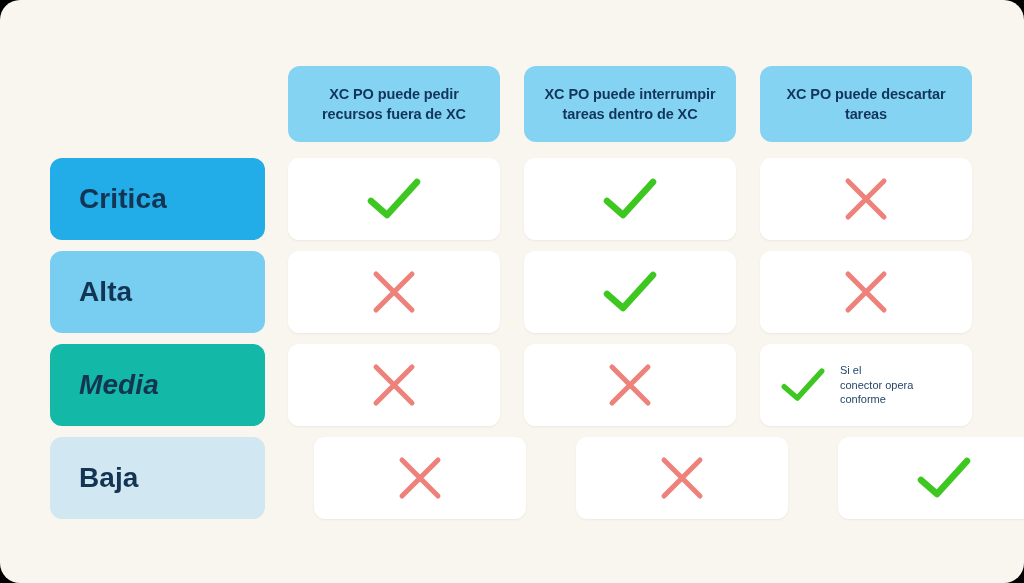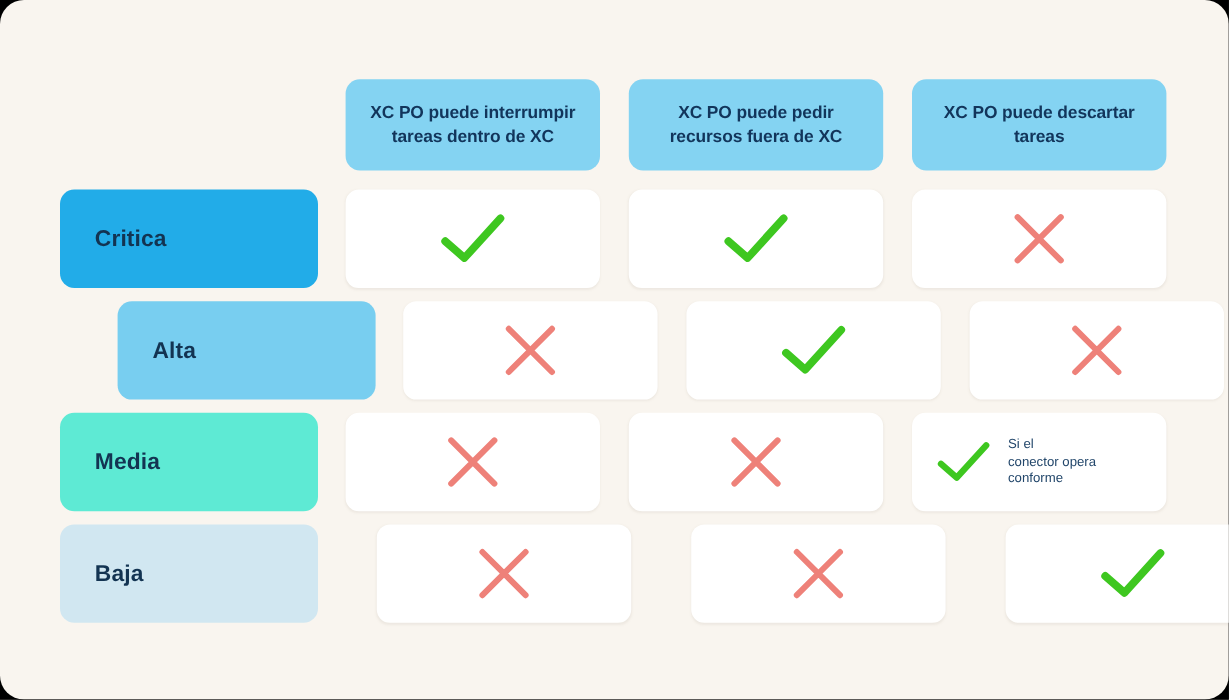--- a/index.html
+++ b/index.html
@@ -49,21 +49,21 @@
     margin-right: 23px;
     border-radius: 12px;
     display: flex;
     align-items: center;
     box-sizing: border-box;
     padding-left: 29px;
   }
   .label-col.spacer { background: transparent; }
 
   .label-text {
-    font-size: 19px;
+    font-size: 28px;
     font-weight: 600;
     color: #133452;
     letter-spacing: 0.1px;
     line-height: 1;
   }
 
   
   .col-head {
     flex: 0 0 212px;
     width: 212px;
@@ -122,27 +122,27 @@
 </head>
 <body>
 
 <div id="page" style="background: rgb(249, 245, 239);">
   <div class="matrix">
 
     <div class="grid-row header-row">
       <div class="label-col spacer"></div>
 
       <div class="col-head" style="background: rgb(132, 211, 242);">
+        <span class="col-head-text">XC PO puede pedir
+recursos fuera de XC</span>
+      </div>
+
+      <div class="col-head" style="background: rgb(132, 211, 242);">
         <span class="col-head-text">XC PO puede interrumpir
 tareas dentro de XC</span>
-      </div>
-
-      <div class="col-head" style="background: rgb(132, 211, 242);">
-        <span class="col-head-text">XC PO puede pedir
-recursos fuera de XC</span>
       </div>
 
       <div class="col-head last" style="background: rgb(132, 211, 242);">
         <span class="col-head-text">XC PO puede
 descartar tareas</span>
       </div>
     </div>
 
     <div class="grid-row body-row">
       <div class="label-col" style="background: rgb(34, 172, 232);">
@@ -159,42 +159,42 @@
           </svg>
         </div>
       <div class="cell last">
           <svg class="glyph" width="48" height="48" viewBox="0 0 48 48" fill="none" aria-label="cross">
    <path d="M6 6 L42 42 M42 6 L6 42" stroke="#EE8179" stroke-width="5" stroke-linecap="round"></path>
           </svg>
         </div>
     </div>
 
     <div class="grid-row body-row">
-      <div class="label-col" style="background: rgb(120, 206, 240); margin-left: 48px;">
+      <div class="label-col" style="background: rgb(120, 206, 240);">
         <span class="label-text">Alta</span>
       </div>
       <div class="cell">
           <svg class="glyph" width="48" height="48" viewBox="0 0 48 48" fill="none" aria-label="cross">
    <path d="M6 6 L42 42 M42 6 L6 42" stroke="#EE8179" stroke-width="5" stroke-linecap="round"></path>
           </svg>
         </div>
       <div class="cell">
           <svg class="glyph" width="56" height="44" viewBox="0 0 56 44" fill="none" aria-label="check">
    <path d="M5 24 L21 38 L51 5" stroke="#3EC720" stroke-width="6.5" stroke-linecap="round" stroke-linejoin="round"></path>
           </svg>
         </div>
       <div class="cell last">
           <svg class="glyph" width="48" height="48" viewBox="0 0 48 48" fill="none" aria-label="cross">
    <path d="M6 6 L42 42 M42 6 L6 42" stroke="#EE8179" stroke-width="5" stroke-linecap="round"></path>
           </svg>
         </div>
     </div>
 
     <div class="grid-row body-row">
-      <div class="label-col" style="background: #5eead4;">
+      <div class="label-col" style="background: #14b8a6; font-style: italic;">
         <span class="label-text">Media</span>
       </div>
       <div class="cell">
           <svg class="glyph" width="48" height="48" viewBox="0 0 48 48" fill="none" aria-label="cross">
    <path d="M6 6 L42 42 M42 6 L6 42" stroke="#EE8179" stroke-width="5" stroke-linecap="round"></path>
           </svg>
         </div>
       <div class="cell">
           <svg class="glyph" width="48" height="48" viewBox="0 0 48 48" fill="none" aria-label="cross">
    <path d="M6 6 L42 42 M42 6 L6 42" stroke="#EE8179" stroke-width="5" stroke-linecap="round"></path>

